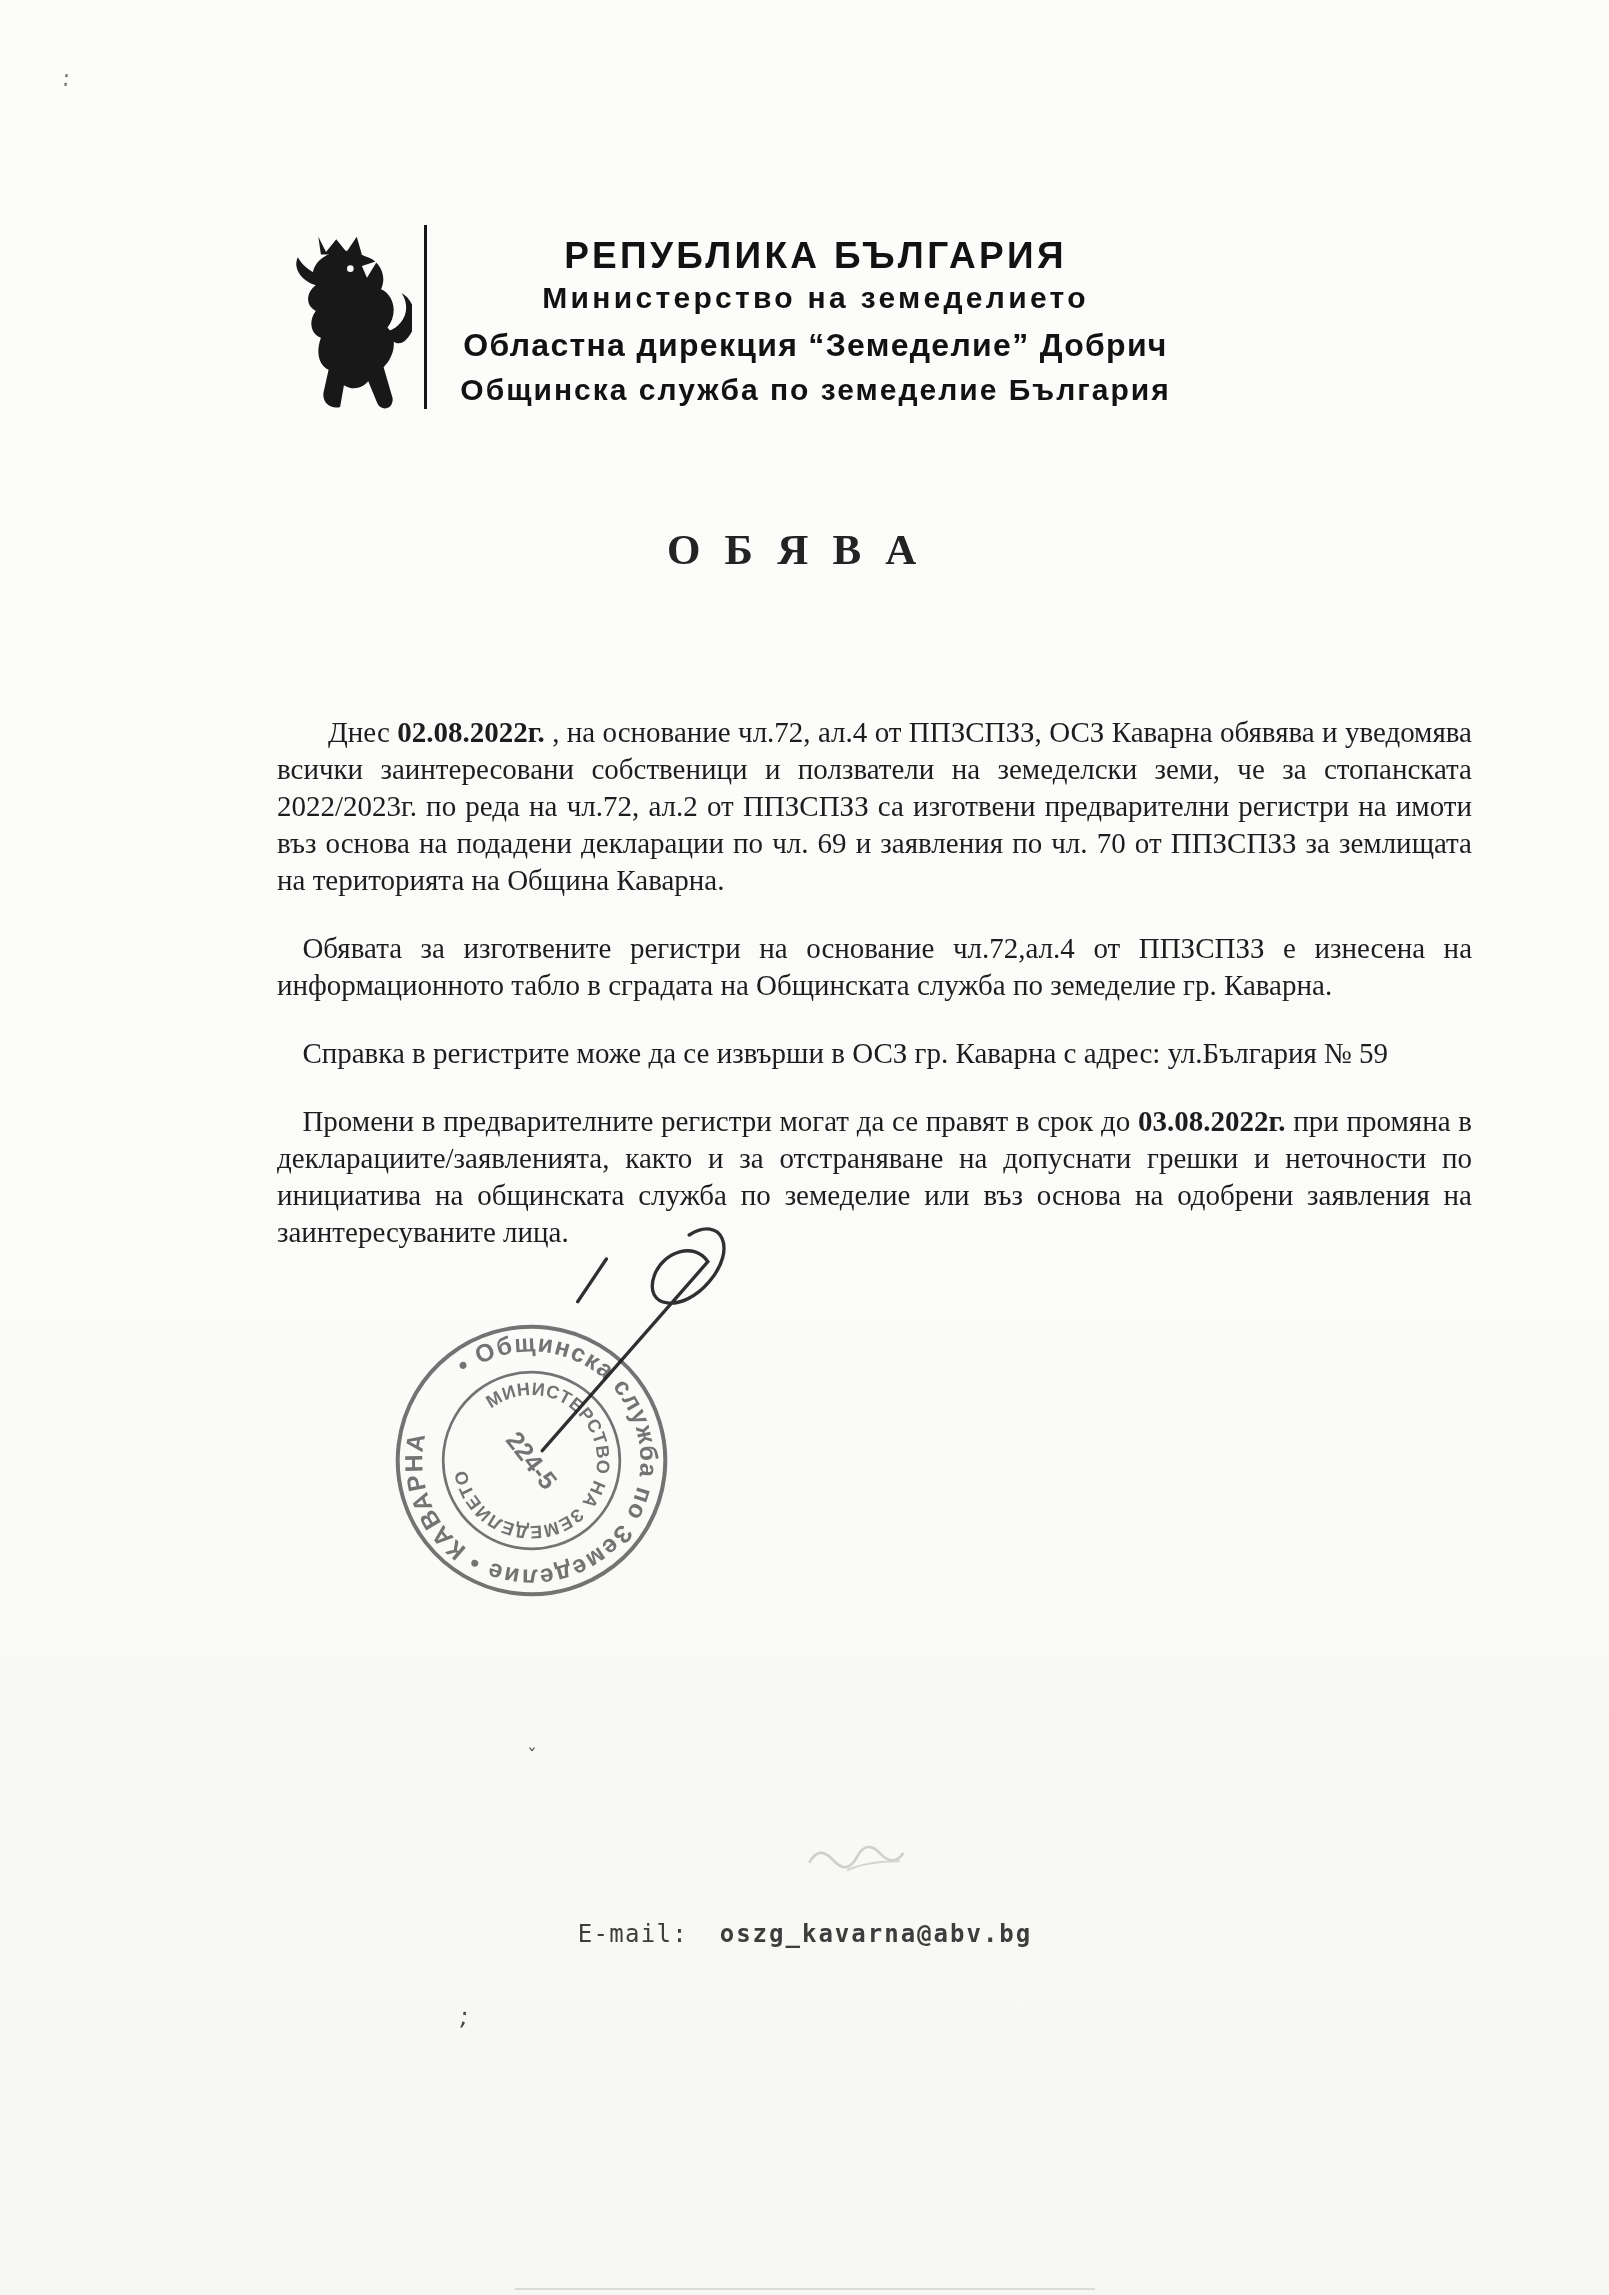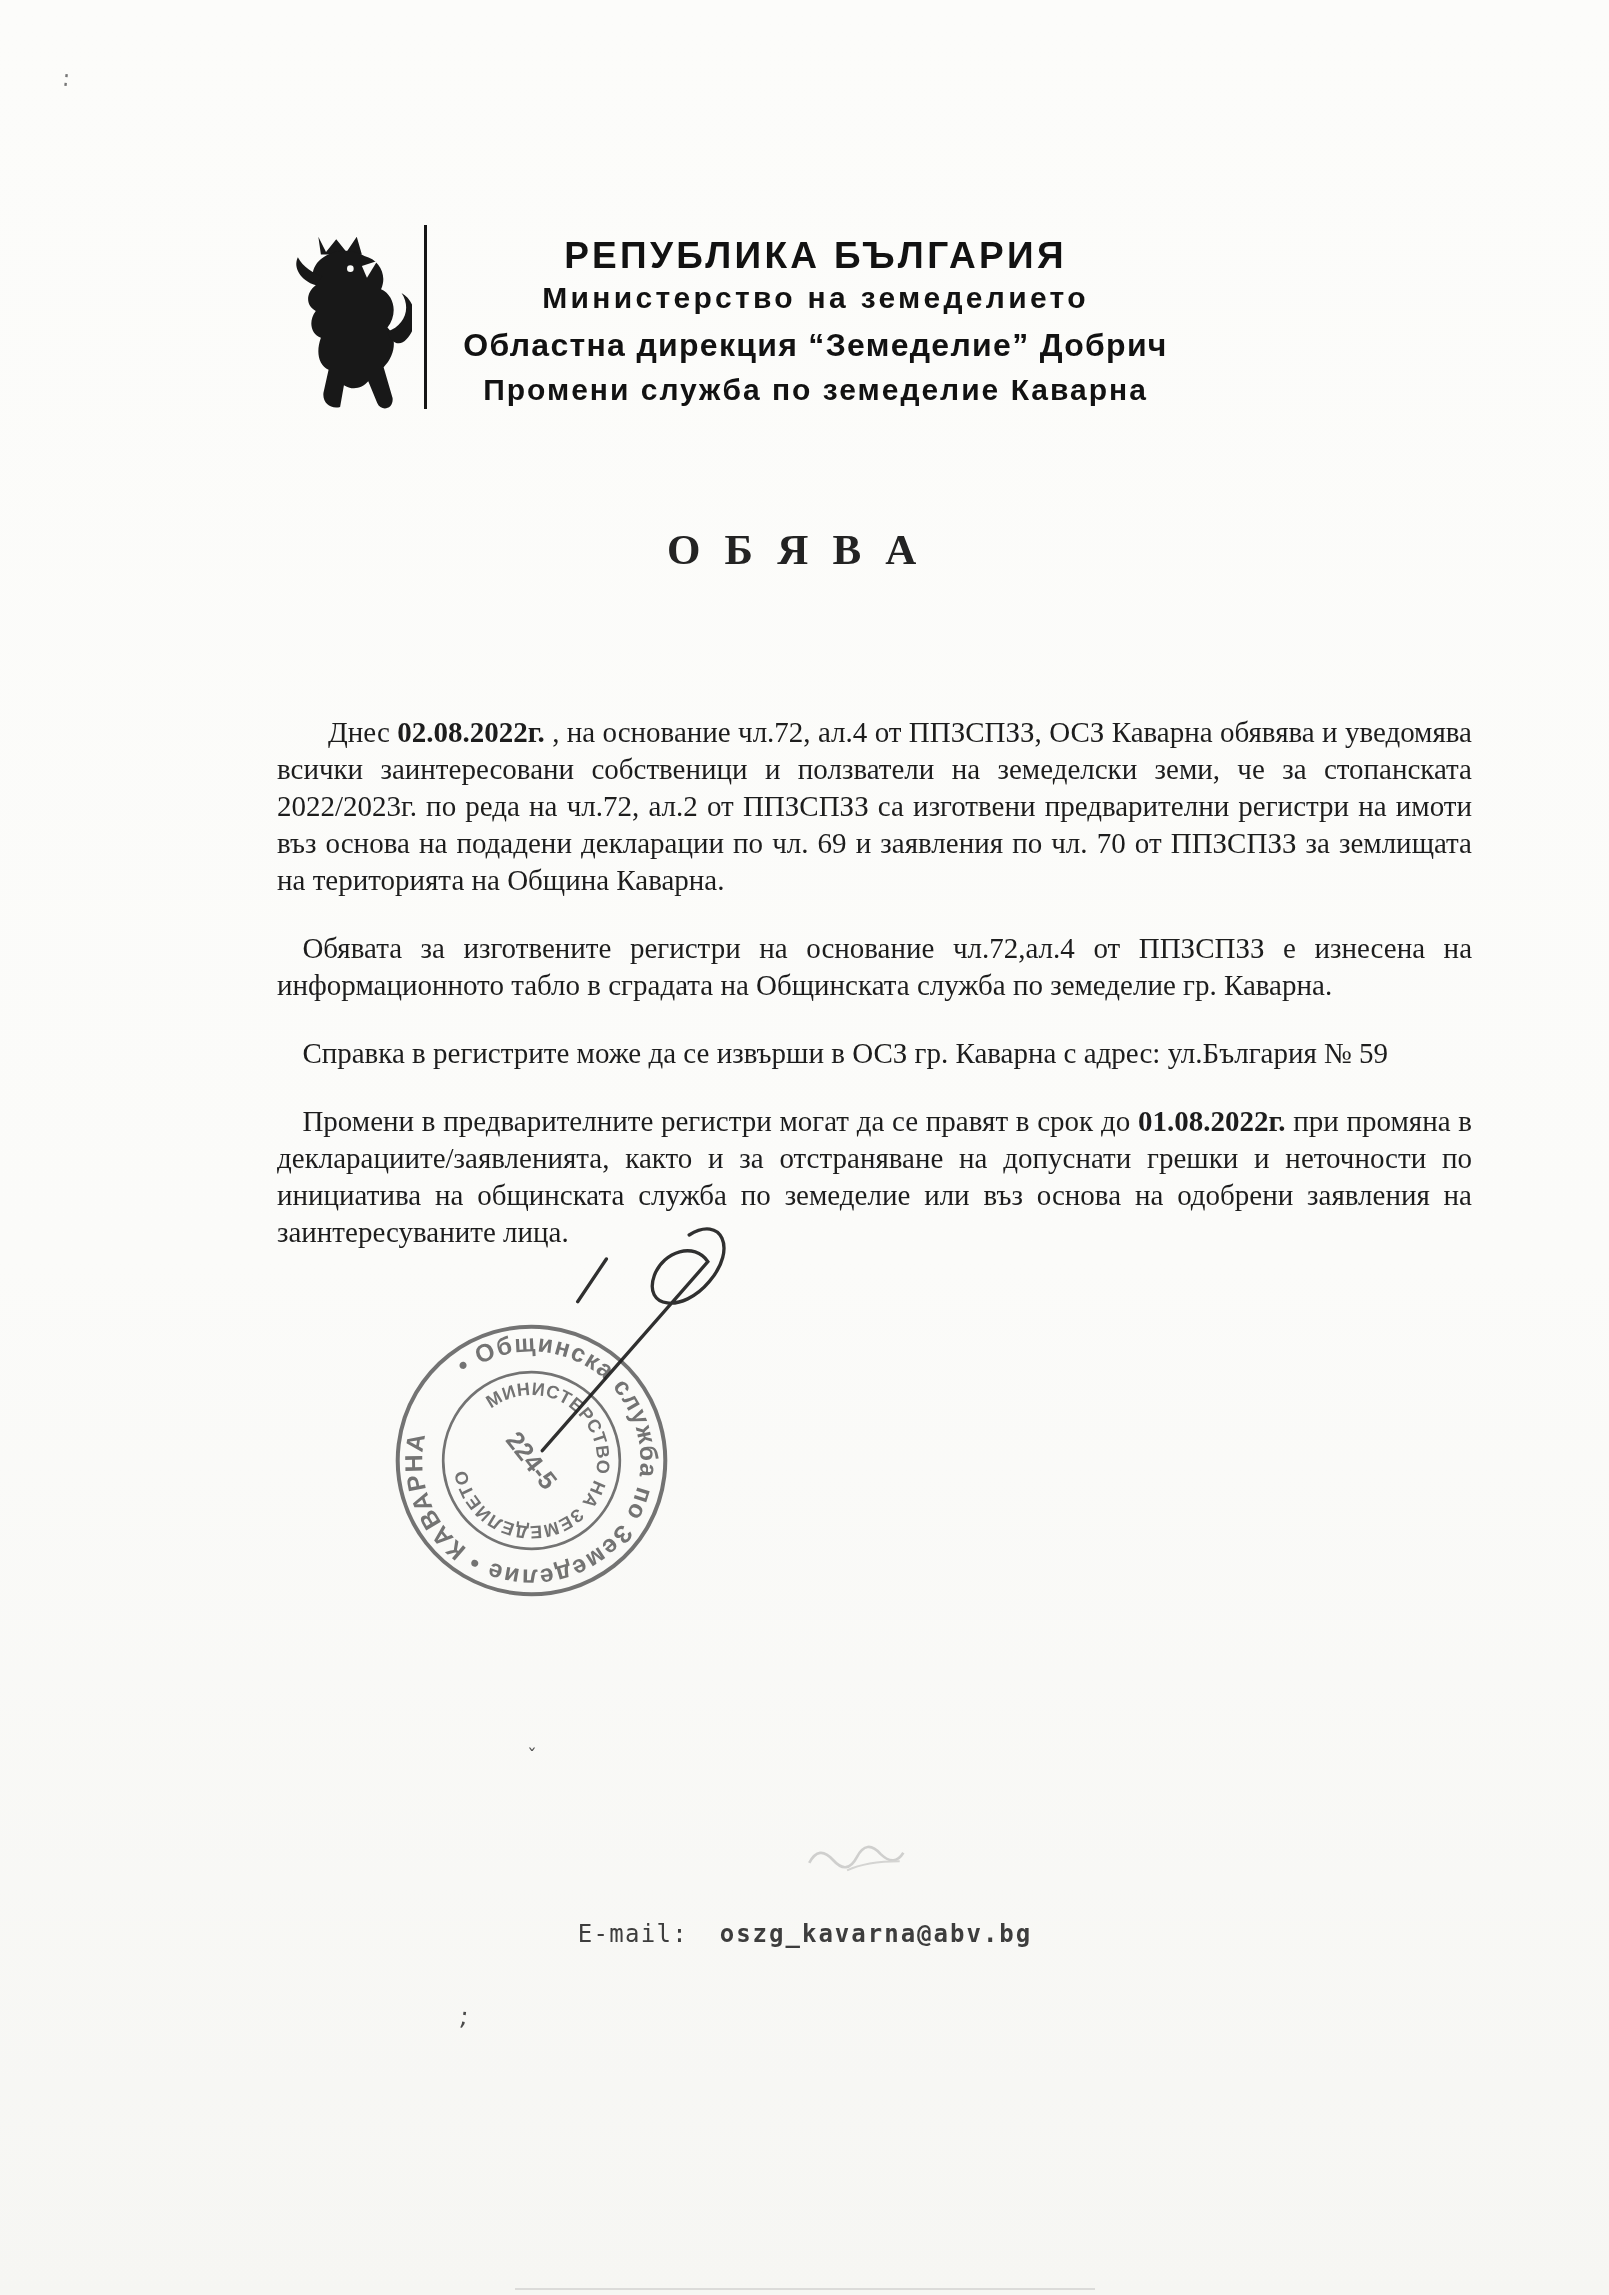--- a/index.html
+++ b/index.html
@@ -76,30 +76,30 @@
       <path d="M62,29 L74,25 L66,38 Z" fill="#fbfbf9"></path>
       <circle cx="53" cy="31" r="2.6" fill="#fbfbf9"></circle>
     </svg>
   </div>
   <div class="vline"></div>
 
   <div class="head-text">
     <div class="country">РЕПУБЛИКА БЪЛГАРИЯ</div>
     <div class="ministry">Министерство на земеделието</div>
     <div class="directorate">Областна дирекция “Земеделие” Добрич</div>
-    <div class="service">Промени служба по земеделие Каварна</div>
+    <div class="service">Общинска служба по земеделие България</div>
   </div>
 
   <h1 class="doc-title">О Б Я В А</h1>
 
   <main class="body-text">
     <p class="p1"><span>Днес </span><b>02.08.2022г.</b><span> , на основание чл.72, ал.4 от ППЗСПЗЗ, ОСЗ Каварна обявява и уведомява всички заинтересовани собственици и ползватели на земеделски земи, че за стопанската 2022/2023г. по реда на чл.72, ал.2 от ППЗСПЗЗ са изготвени предварителни регистри на имоти въз основа на подадени декларации по чл. 69 и заявления по чл. 70 от ППЗСПЗЗ за землищата на територията на Община Каварна.</span></p>
     <p class="p2">Обявата за изготвените регистри на основание чл.72,ал.4 от ППЗСПЗЗ е изнесена на информационното табло в сградата на Общинската служба по земеделие гр. Каварна.</p>
     <p class="p3 single">Справка в регистрите може да се извърши в ОСЗ  гр. Каварна с адрес: ул.България № 59</p>
-    <p class="p4"><span>Промени в предварителните регистри могат да се правят в срок до </span><b>01.08.2022г.</b><span> при промяна в декларациите/заявленията, както и за отстраняване на допуснати грешки и неточности по инициатива на общинската служба по земеделие или въз основа на одобрени заявления на заинтересуваните лица.</span></p>
+    <p class="p4"><span>Промени в предварителните регистри могат да се правят в срок до </span><b>03.08.2022г.</b><span> при промяна в декларациите/заявленията, както и за отстраняване на допуснати грешки и неточности по инициатива на общинската служба по земеделие или въз основа на одобрени заявления на заинтересуваните лица.</span></p>
   </main>
 
 
   <div class="stamp">
     <svg viewBox="0 0 450 450" width="301" height="301">
       <g transform="rotate(-38 225 225)">
         <circle cx="225" cy="225" r="200" fill="none" stroke="#565656" stroke-width="6"></circle>
         <circle cx="225" cy="225" r="132" fill="none" stroke="#565656" stroke-width="4"></circle>
         <path id="stamp-ring-path" d="M225,62 a163,163 0 1 1 -0.2,0" fill="none" stroke="none"></path>
         <path id="stamp-inner-path" d="M225,127 a98,98 0 1 1 -0.2,0" fill="none" stroke="none"></path>

